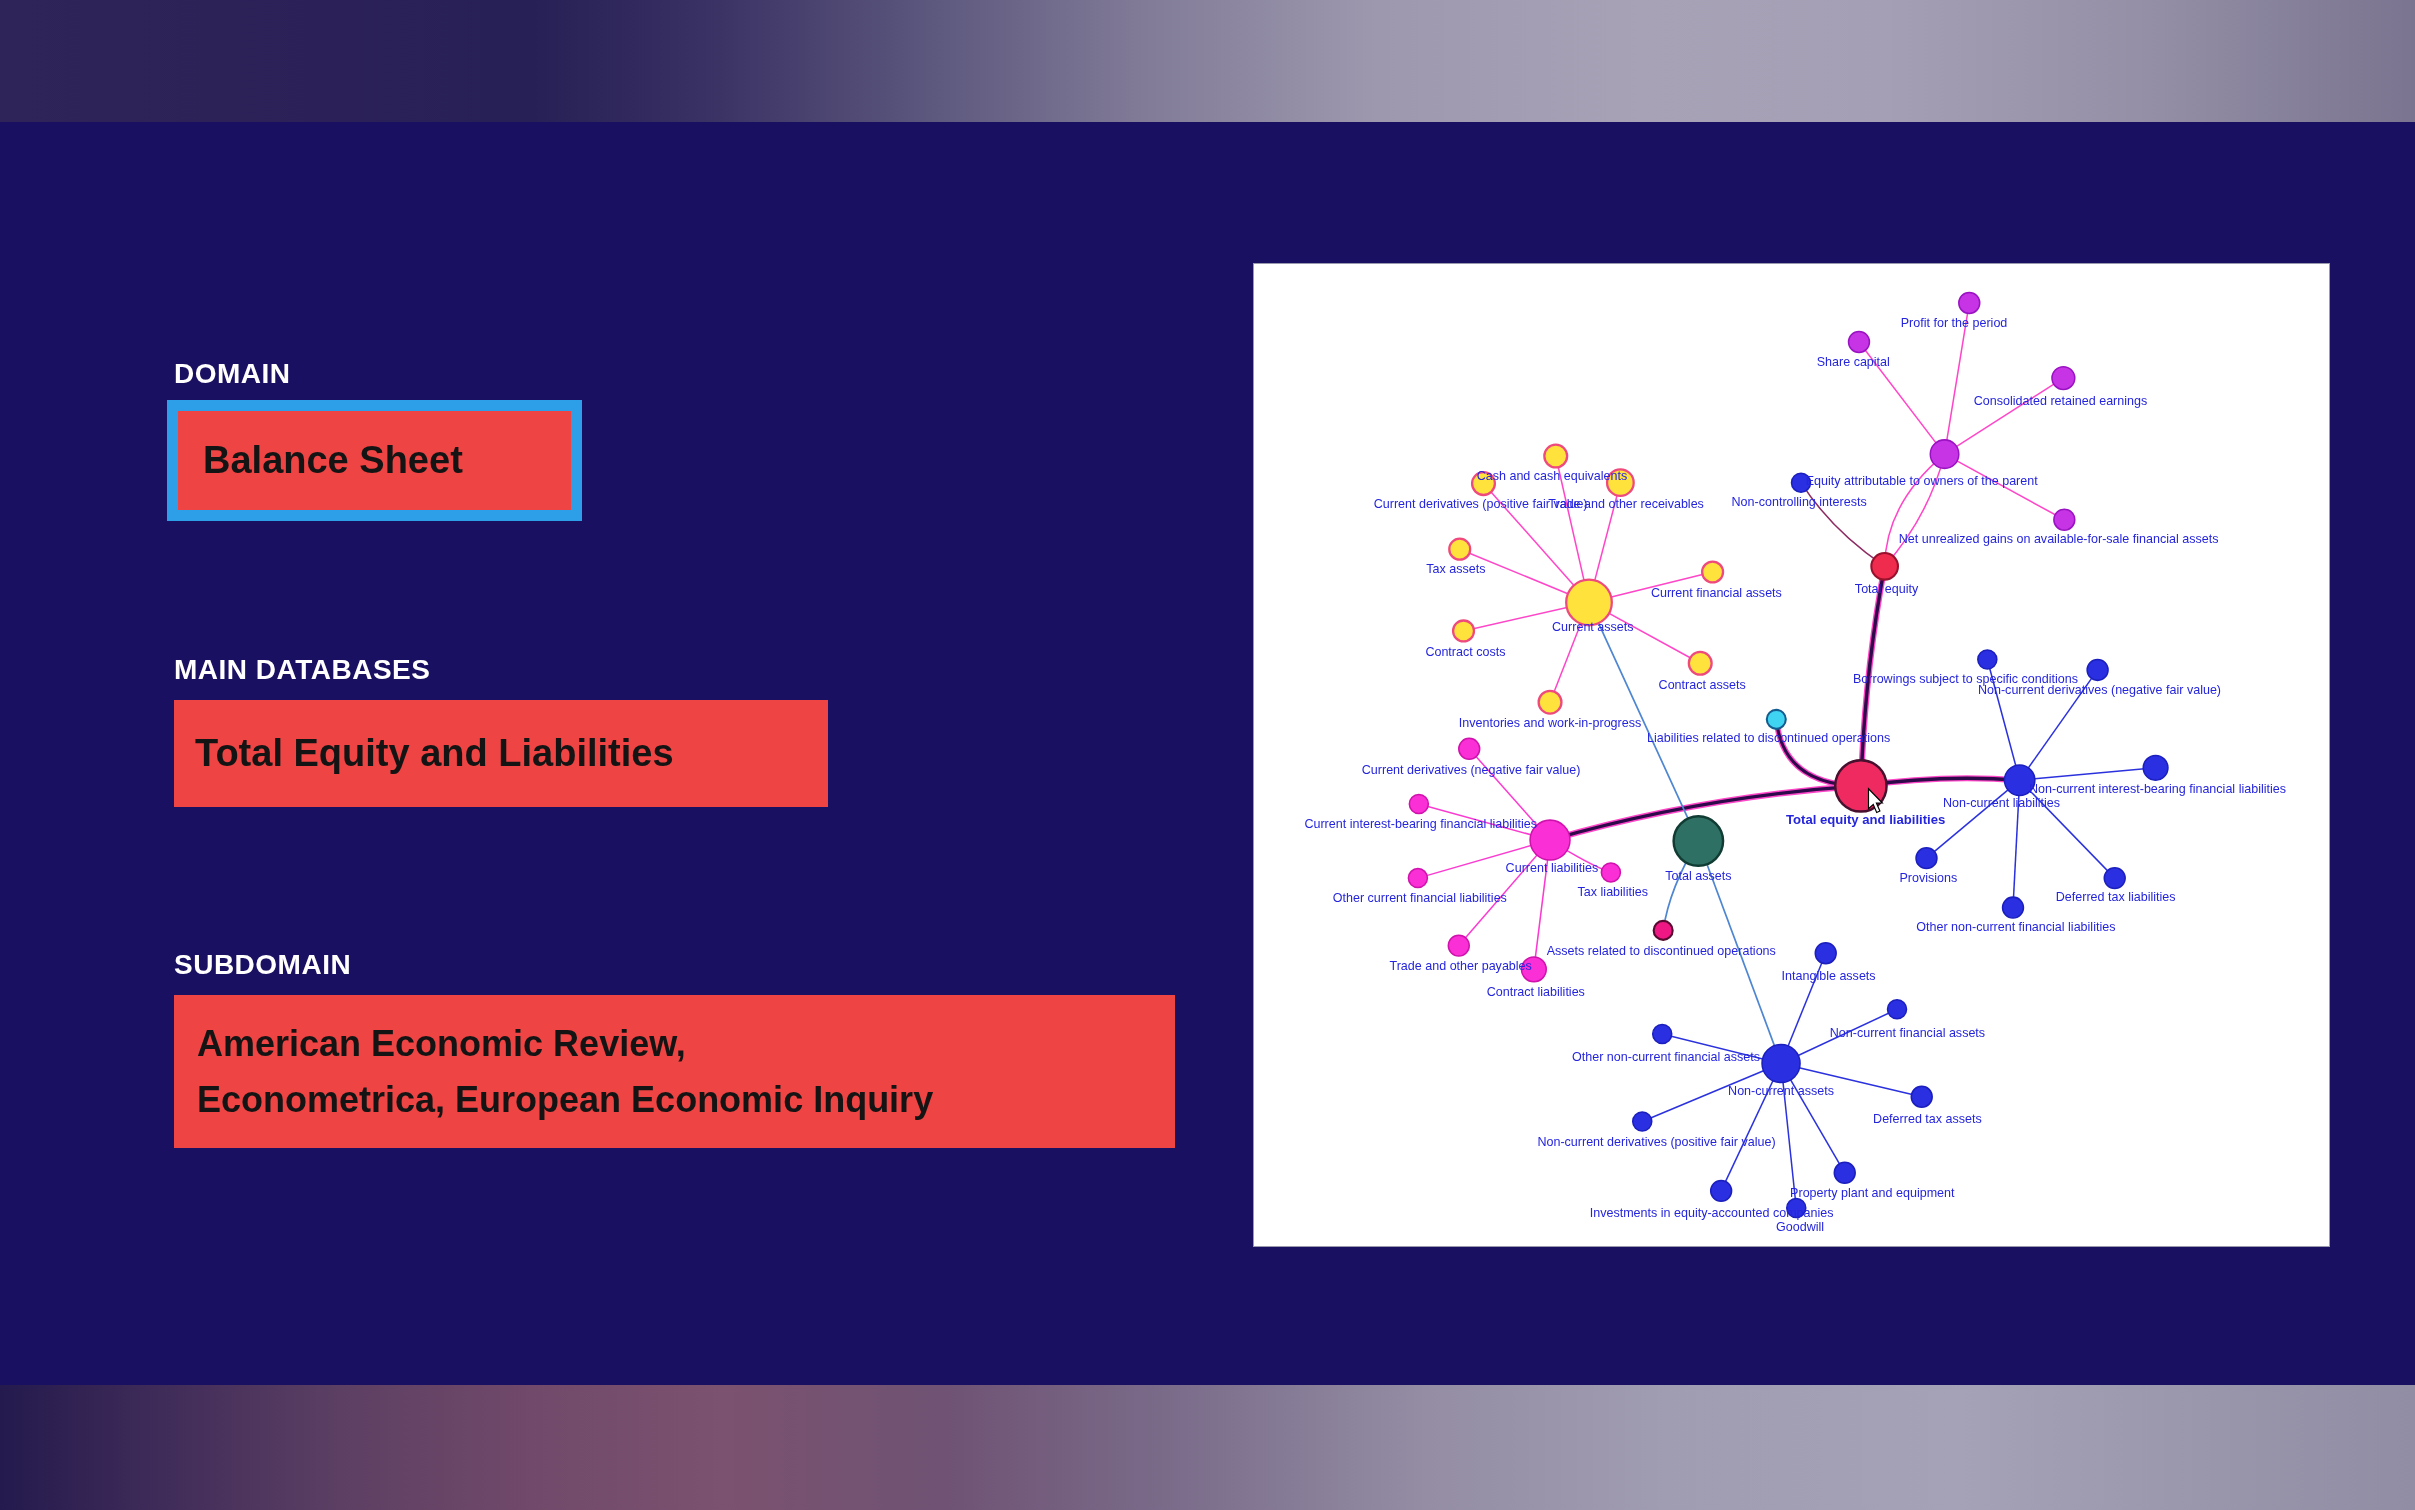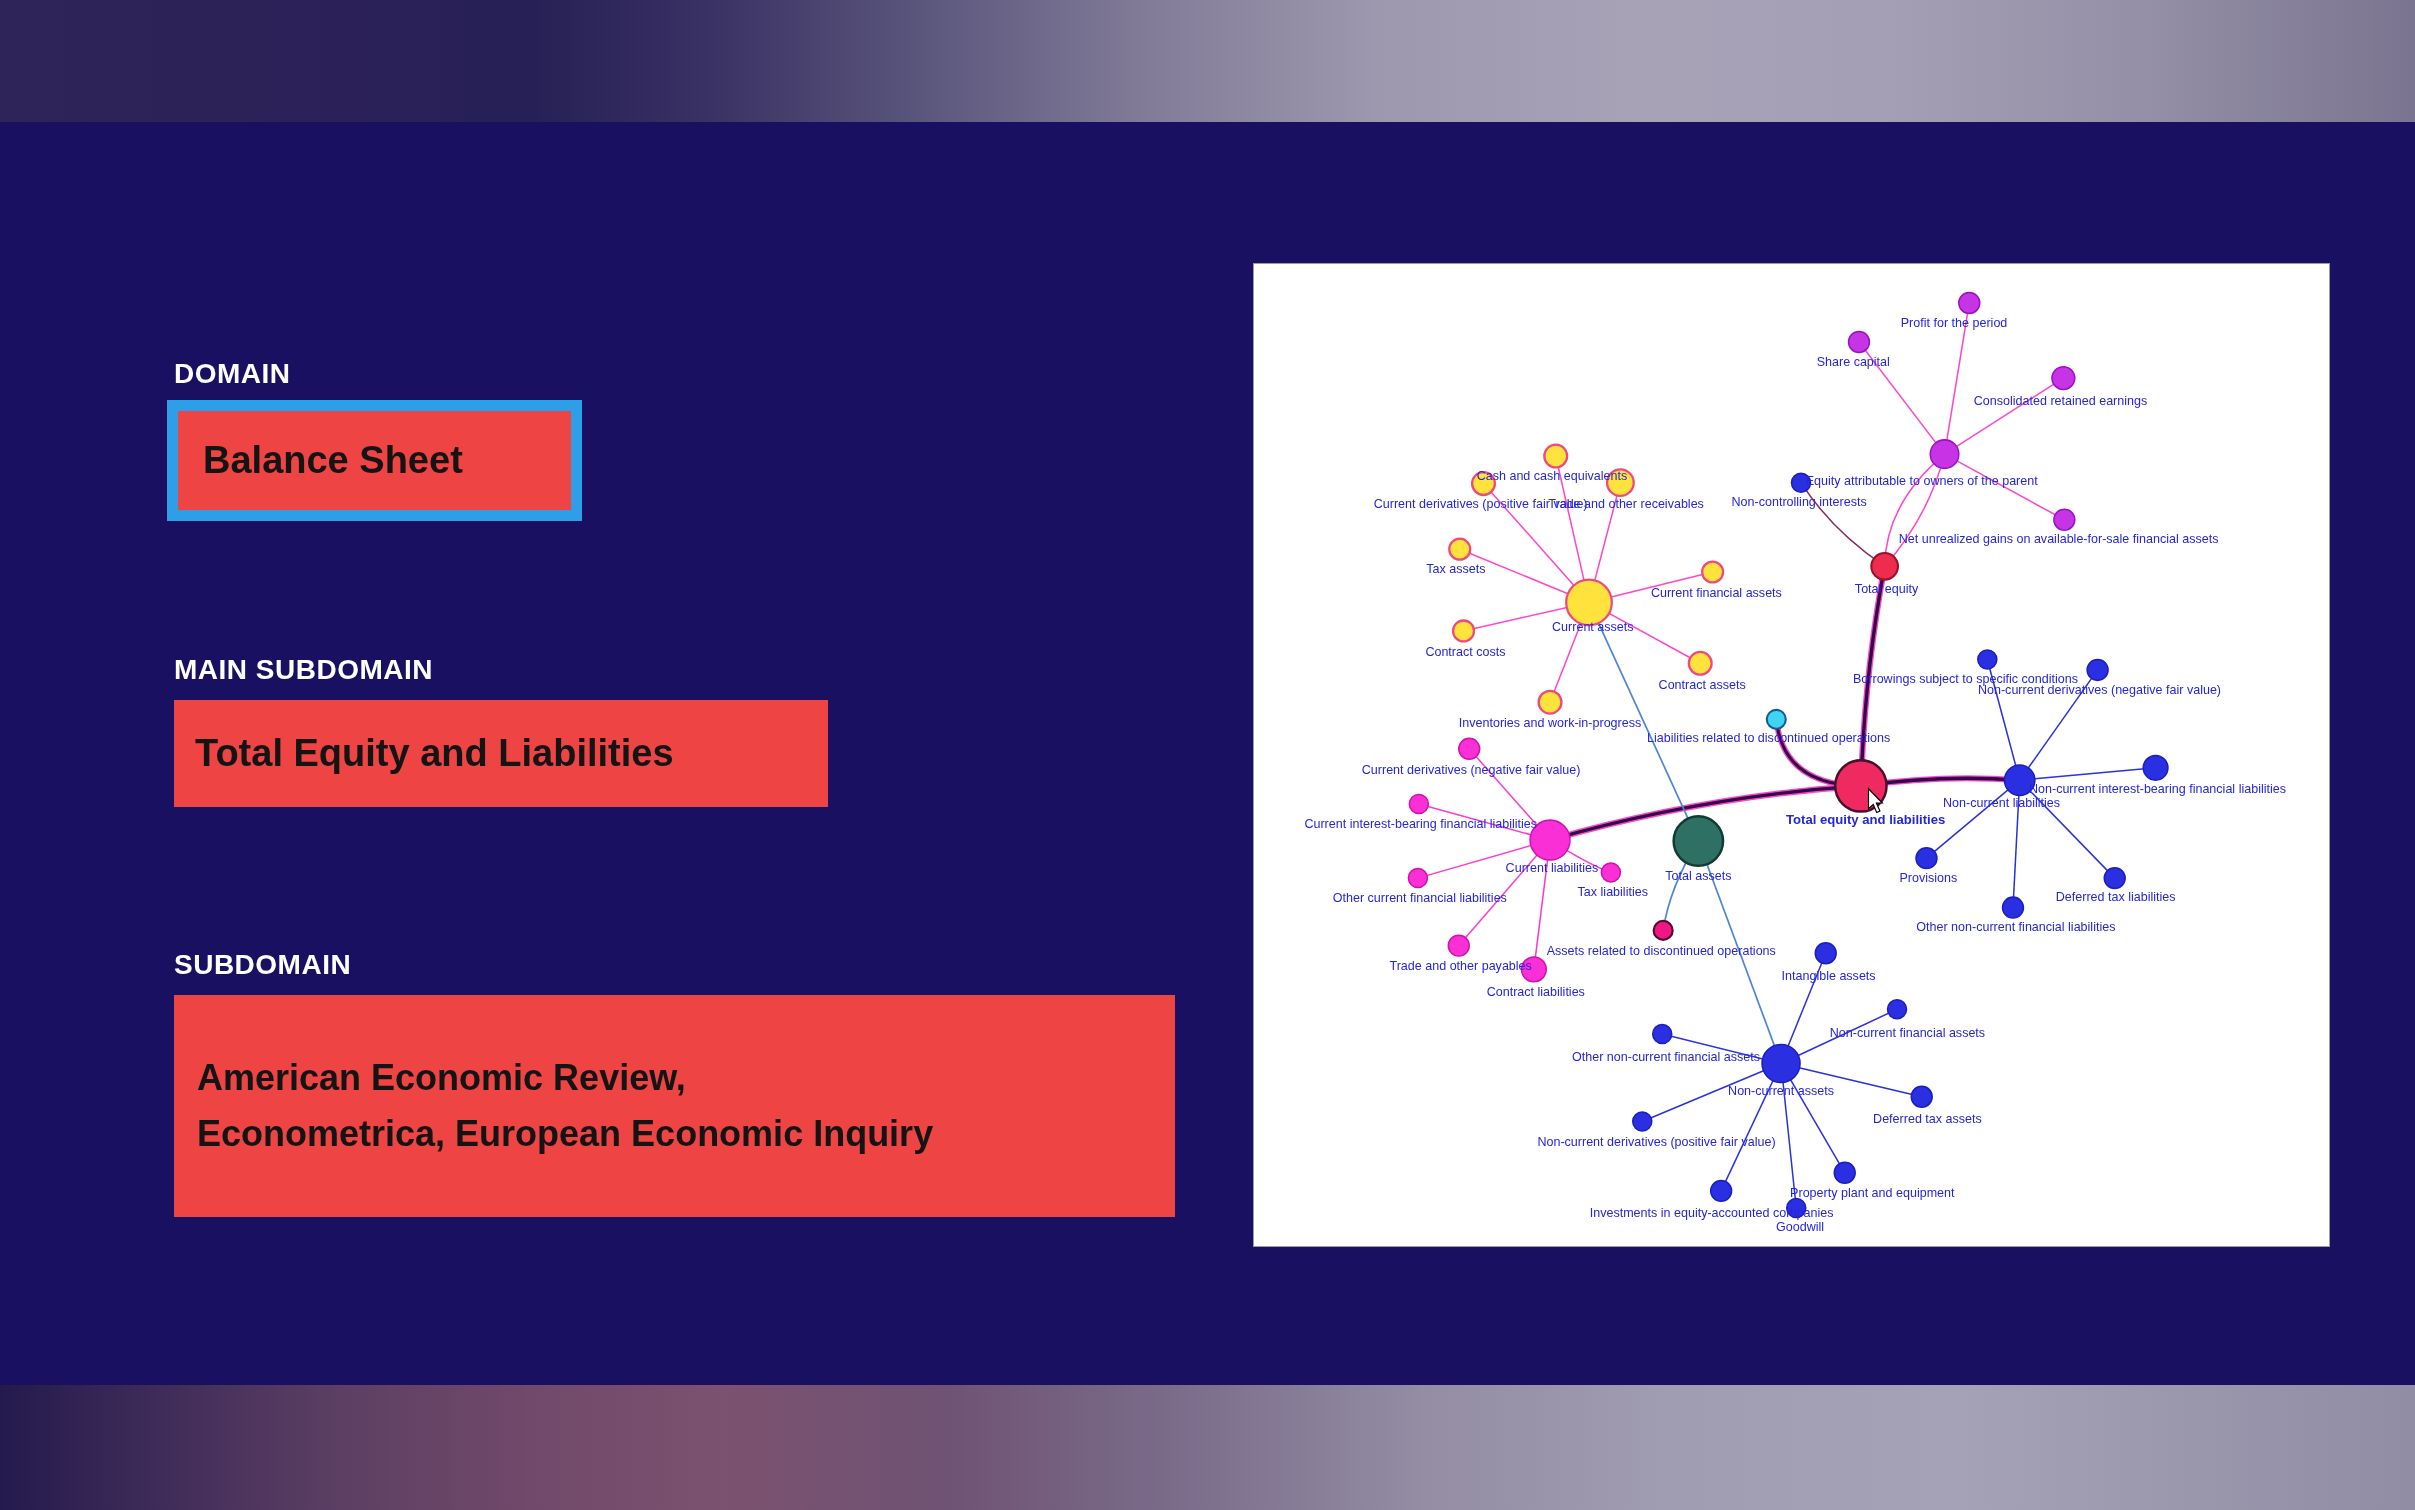--- a/index.html
+++ b/index.html
@@ -37,21 +37,21 @@
     left:167px;top:400px;width:415px;height:121px;
     border:11.4px solid #2d9ee8;padding-left:25px;font-size:38px;
   }
   .subdomain-title{left:174px;top:654px;}
   .subdomain-box{
     left:174px;top:700px;width:654px;height:107px;
     padding-left:21px;font-size:38px;
   }
   .databases-title{left:174px;top:949px;}
   .databases-box{
-    left:174px;top:995px;width:1001px;height:222px;
+    left:174px;top:995px;width:1001px;height:153px;
     padding:13.3px 23px;font-size:36px;line-height:56px;
     flex-direction:column;align-items:flex-start;justify-content:center;
   }
   .graph-panel{
     position:absolute;left:1253px;top:263px;width:1075px;height:982px;
     background:#ffffff;border:1px solid #9a9aae;box-sizing:content-box;
   }
   .graph-panel svg{display:block;width:1075px;height:982px;}
   text.nlabel{fill:#2525dd;font-size:13.2px;font-family:"Liberation Sans",sans-serif;}
   text.nlabel.bold{font-weight:bold;font-size:13.8px;}
@@ -60,21 +60,21 @@
 <body>
 
 <div class="band band-top"></div>
 <div class="band band-bottom"></div>
 
 <div class="section-title domain-title">DOMAIN</div>
 <div class="value-box domain-box">
   <span>Balance Sheet</span>
 </div>
 
-<div class="section-title subdomain-title">MAIN SUBDOMAIN</div>
+<div class="section-title subdomain-title">MAIN DATABASES</div>
 <div class="value-box subdomain-box">
   <span>Total Equity and Liabilities</span>
 </div>
 
 <div class="section-title databases-title">SUBDOMAIN</div>
 <div class="value-box databases-box">
   <div>American Economic Review,</div>
   <div>Econometrica, European Economic Inquiry</div>
 </div>
 

